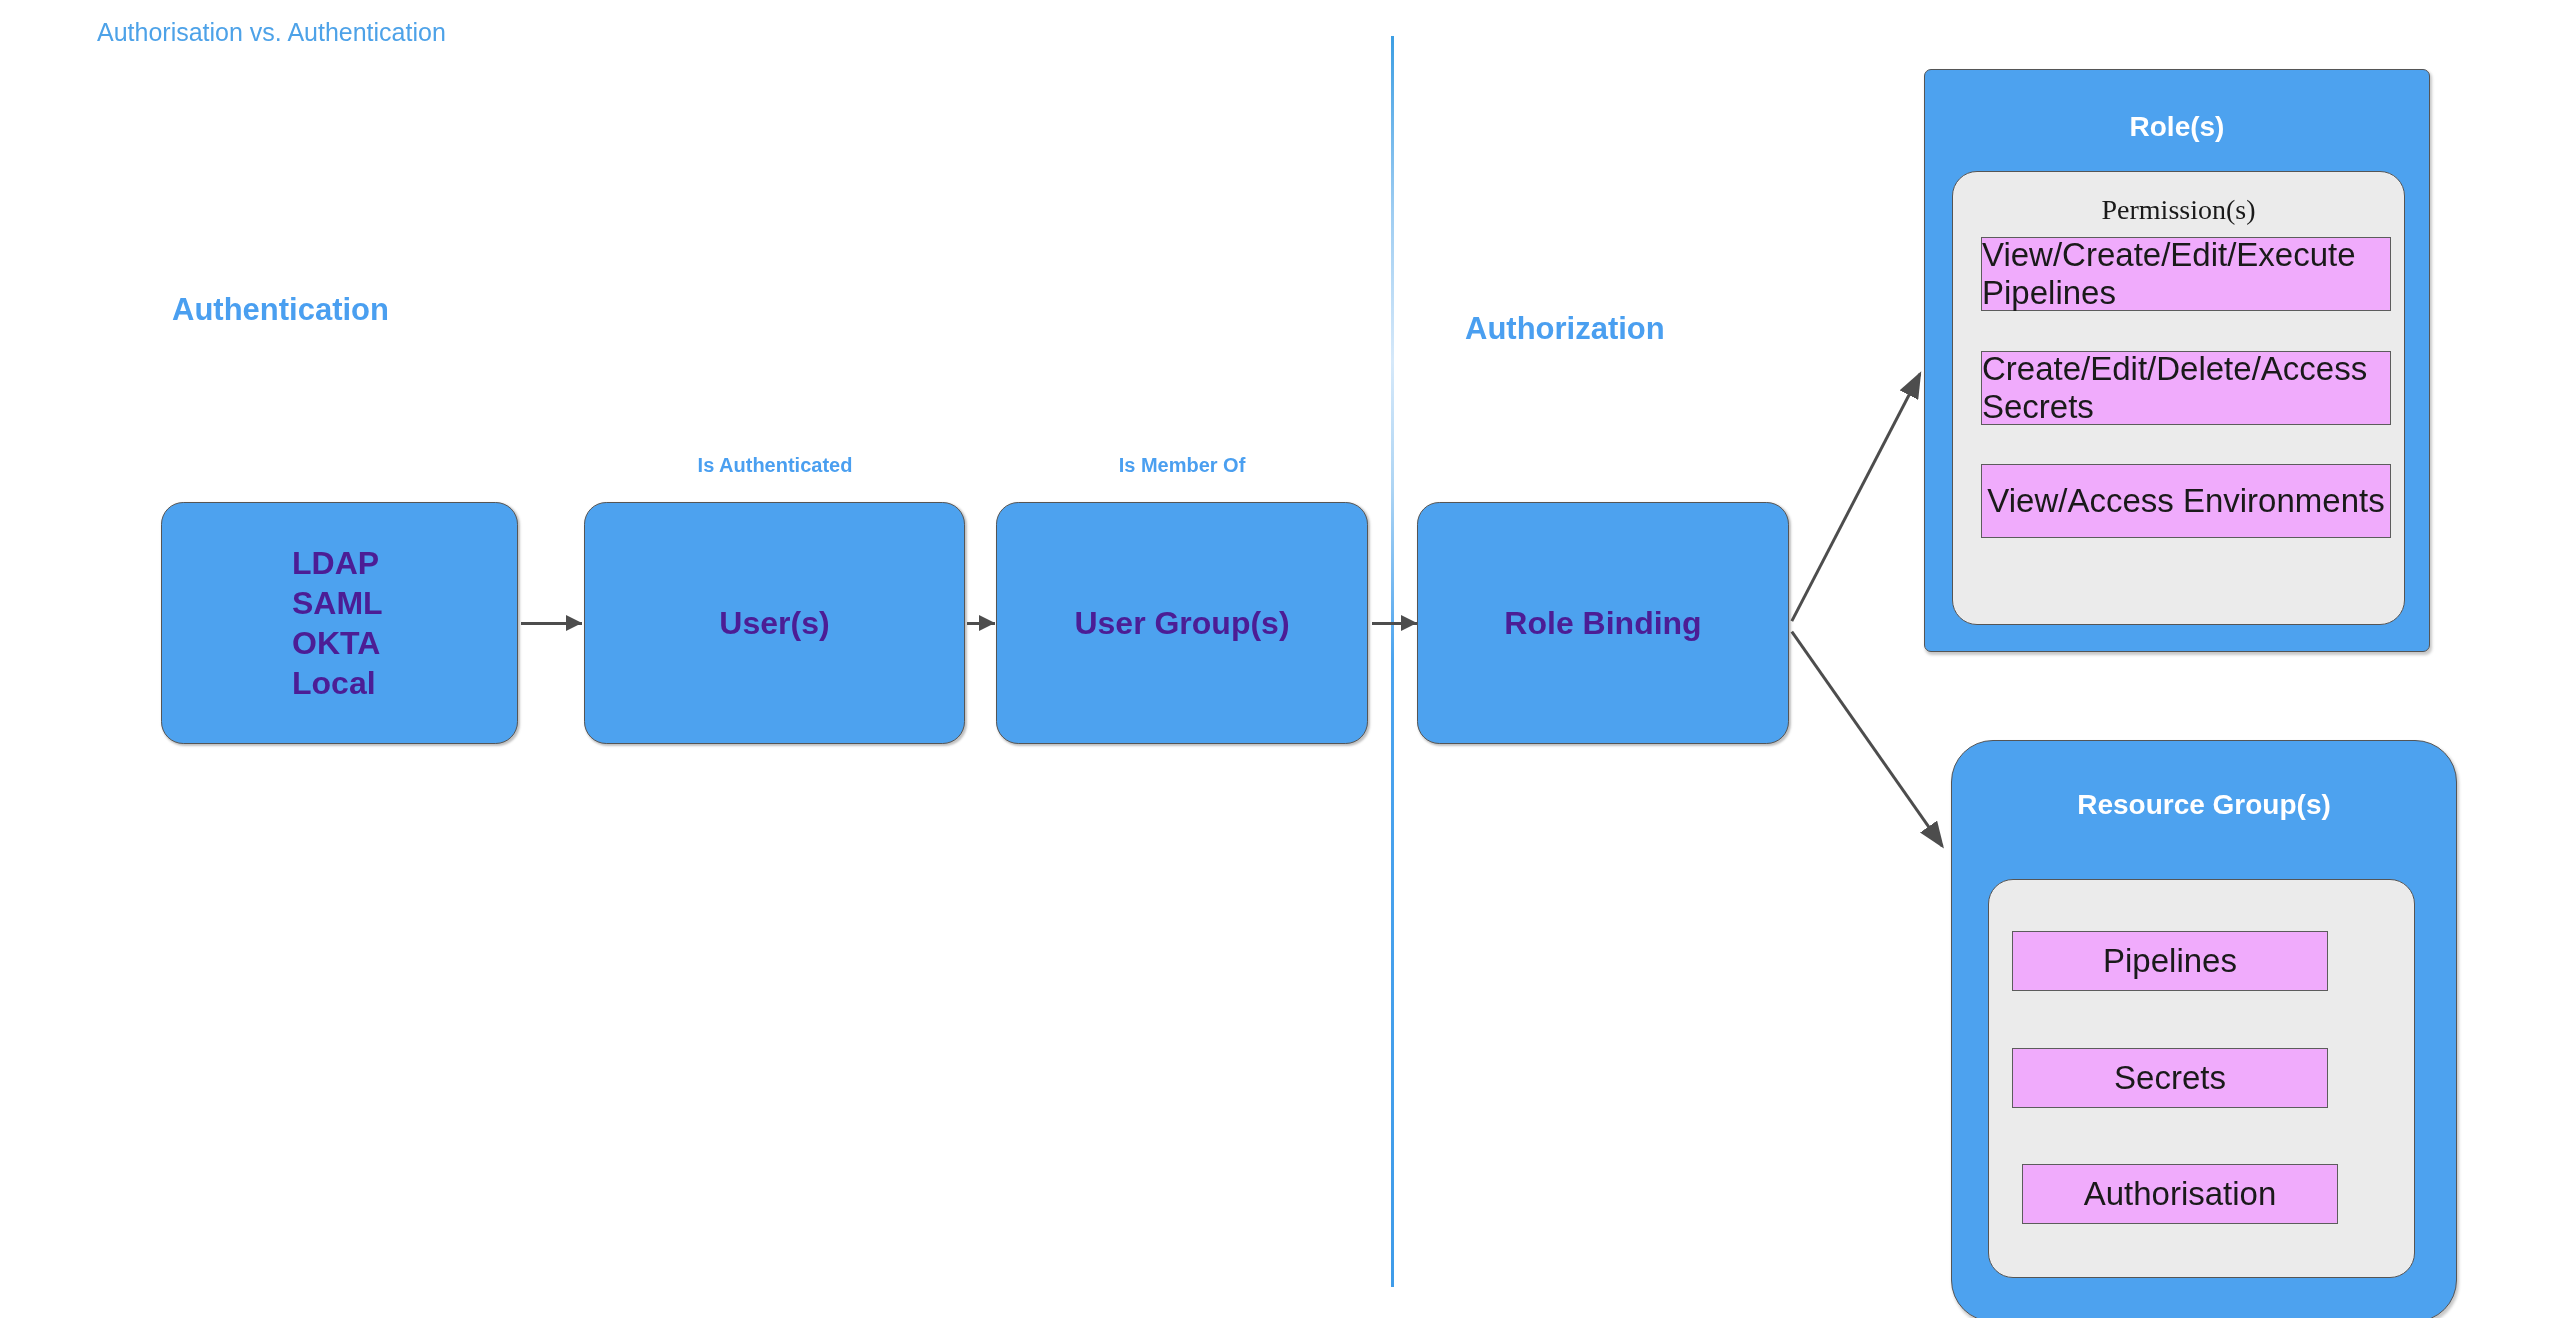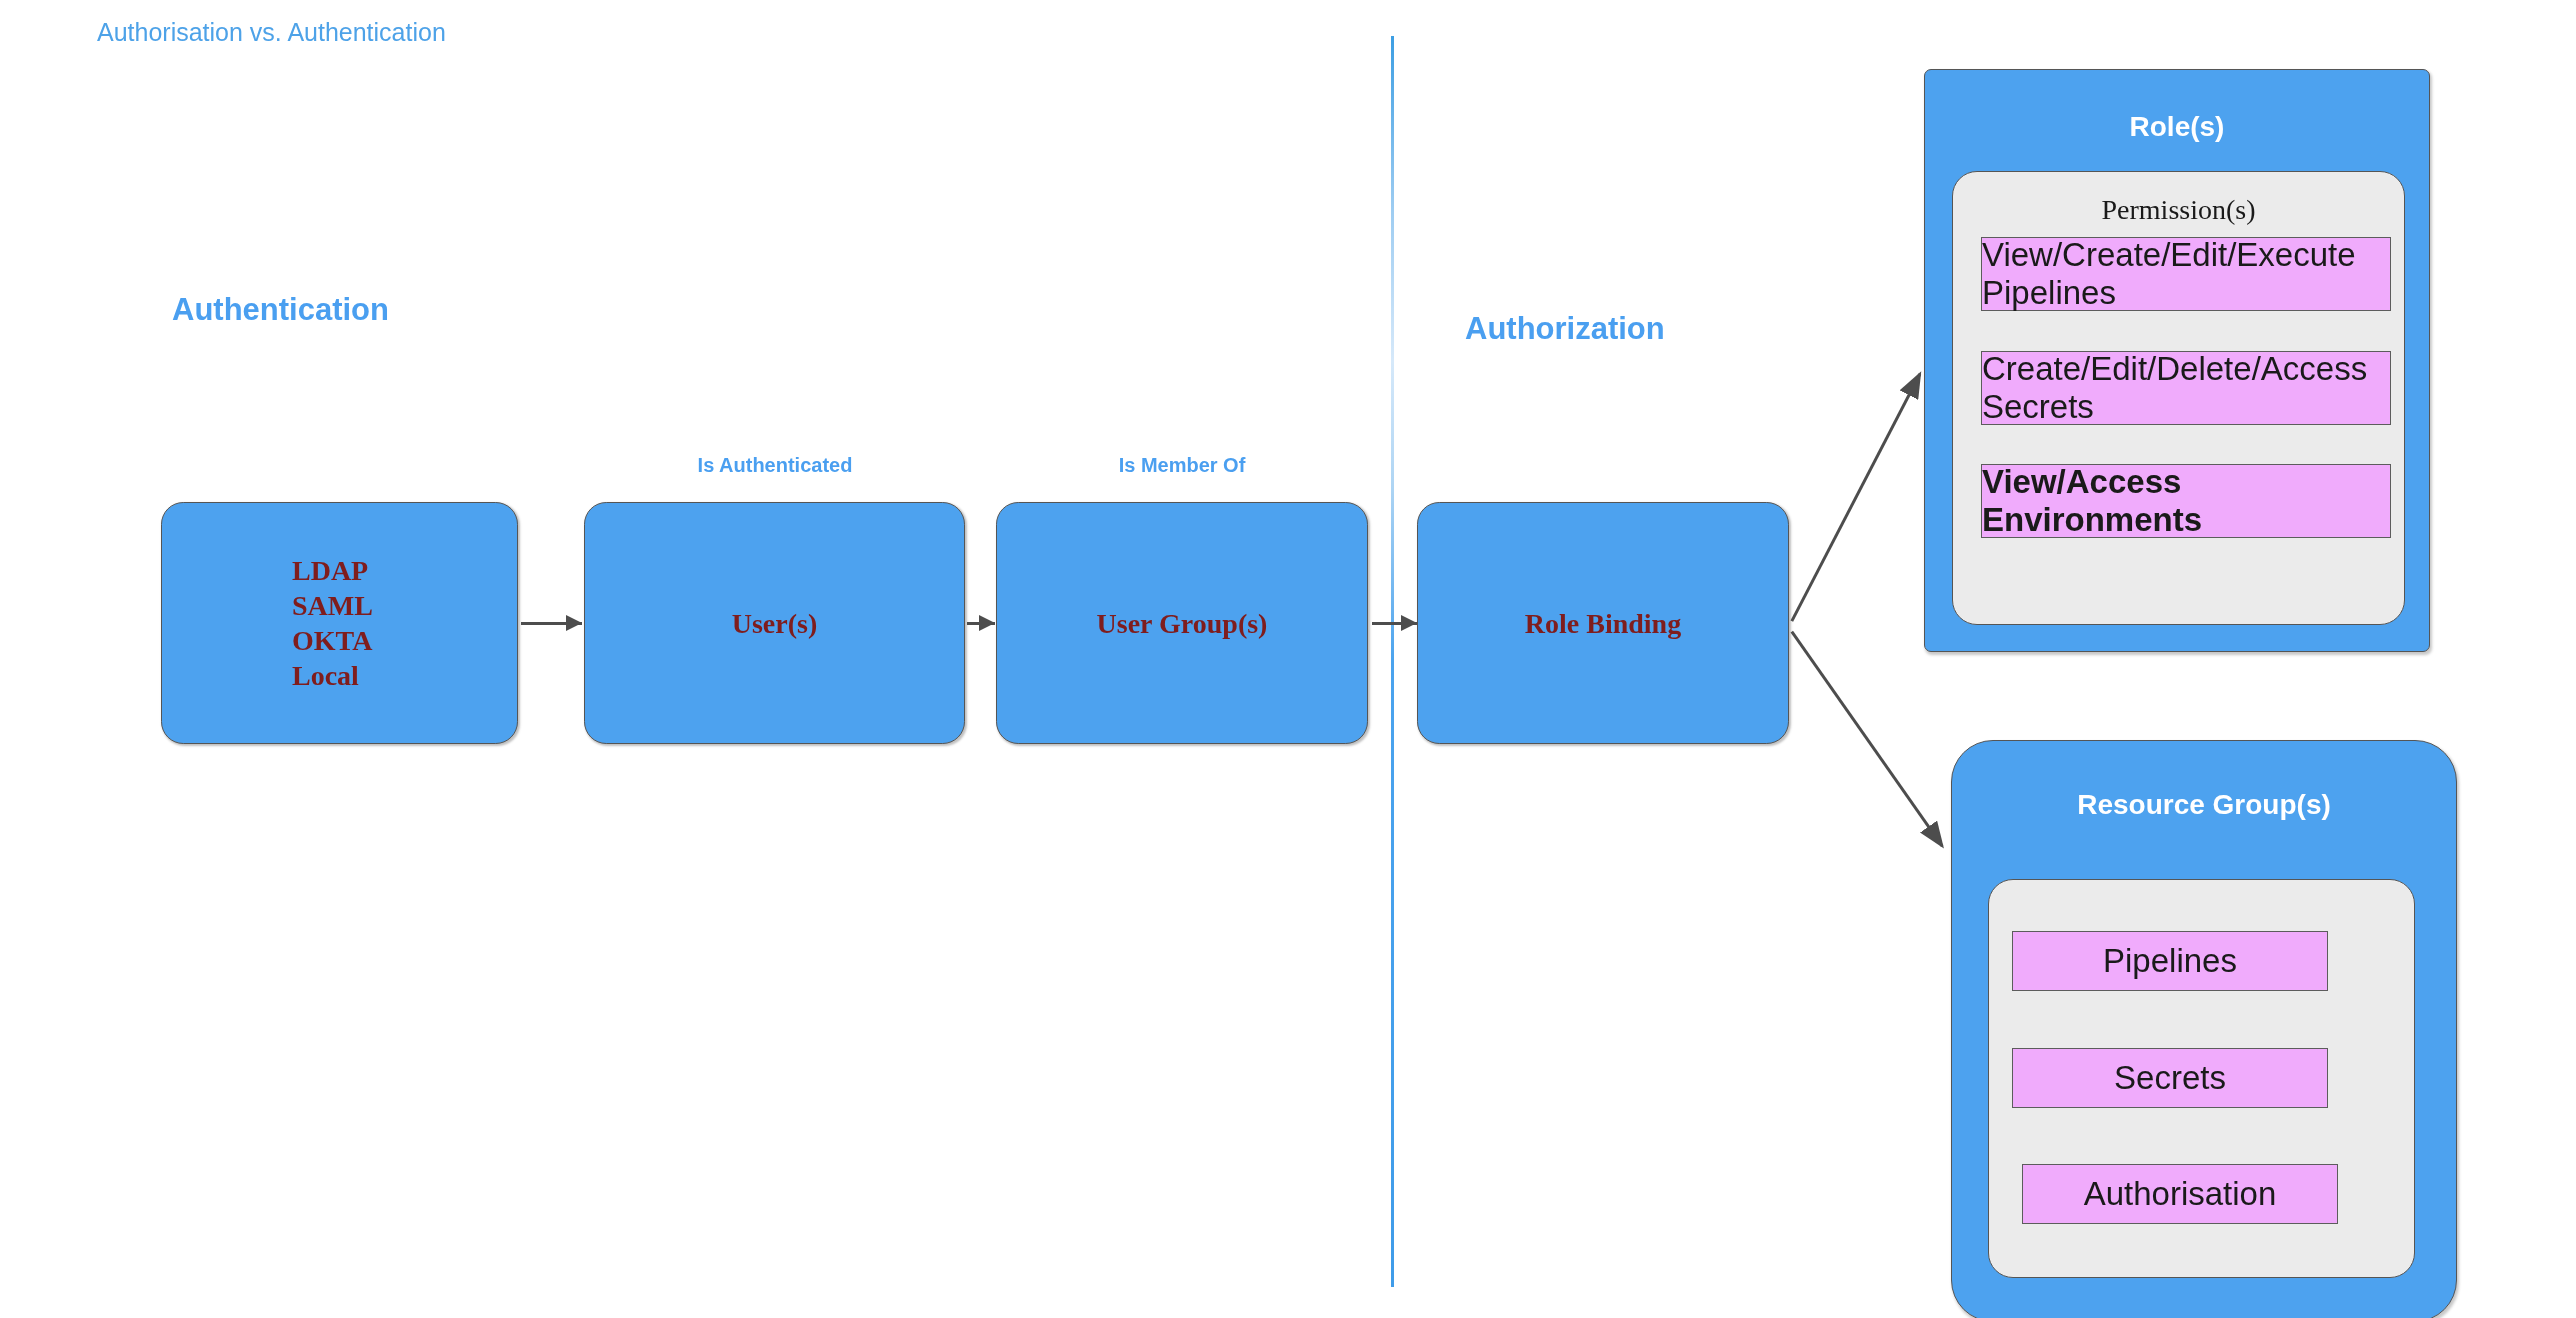--- a/index.html
+++ b/index.html
@@ -74,25 +74,25 @@
     background: #4da2ef;
     border: 1.5px solid #555555;
     border-radius: 22.3px;
     box-sizing: border-box;
     display: flex;
     align-items: center;
     box-shadow: 1.5px 1.5px 2.2px rgba(0,0,0,0.25);
   }
   .flow-box .box-text {
     width: 100%;
-    color: #7f1d1d;
-    font-weight: bold;
-    font-size: 28px;
+    color: #4c1d95;
+    font-weight: bold;
+    font-size: 32px;
     line-height: 1.25;
-    font-family: Liberation Serif, serif;
+    font-family: Liberation Sans, sans-serif;
     text-align: center;
   }
   .flow-box.multi .box-text {
     text-align: left;
     padding-left: 130px;
   }
 
   .box-identity    { left: 161px;  top: 496px; width: 357px; height: 242px; }
   .box-users       { left: 584px;  top: 496px; width: 381px; height: 242px; }
   .box-usergroups  { left: 996px; top: 496px; width: 372px; height: 242px; }
@@ -194,21 +194,21 @@
     align-items: center;
     justify-content: center;
     color: #1a1a1a;
     font-size: 33px;
     line-height: 1.15;
     font-family: "Liberation Sans", sans-serif;
   }
   
   .perm-0 { left: 28px; top: 65px;  width: 410px; height: 74px; }
   .perm-1 { left: 28px; top: 179px; width: 410px; height: 74px; }
-  .perm-2 { left: 28px; top: 292px; width: 410px; height: 74px; font-weight: bold; }
+  .perm-2 { left: 28px; top: 292px; width: 410px; height: 74px; }
 
   
   .res-0 { left: 23px;  top: 51px;  width: 316px; height: 60px; }
   .res-1 { left: 23px;  top: 168px; width: 316px; height: 60px; }
   .res-2 { left: 33px;  top: 284px; width: 316px; height: 60px; }
 </style>
 </head>
 <body>
 
 <div id="canvas">

